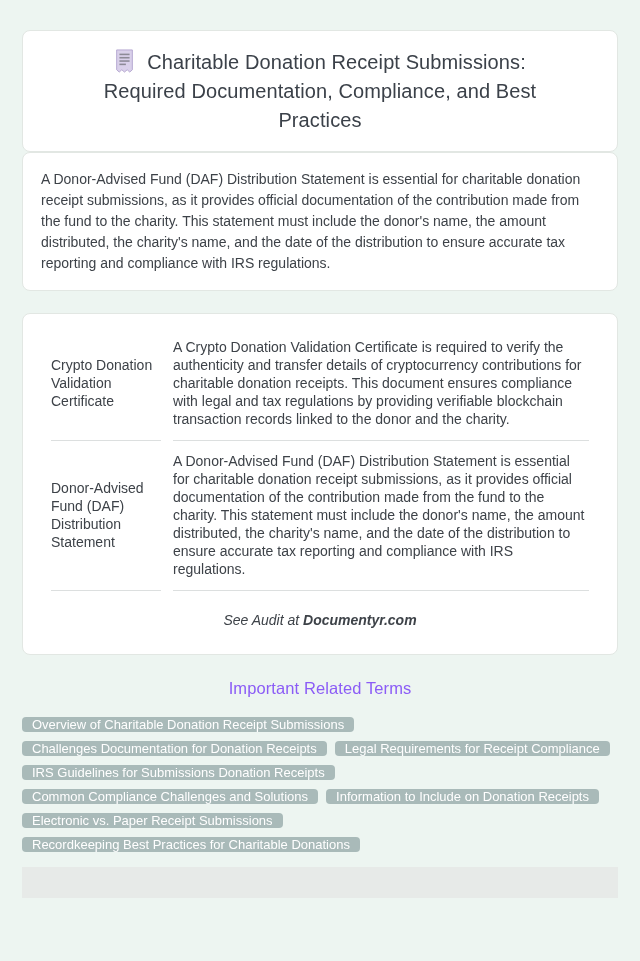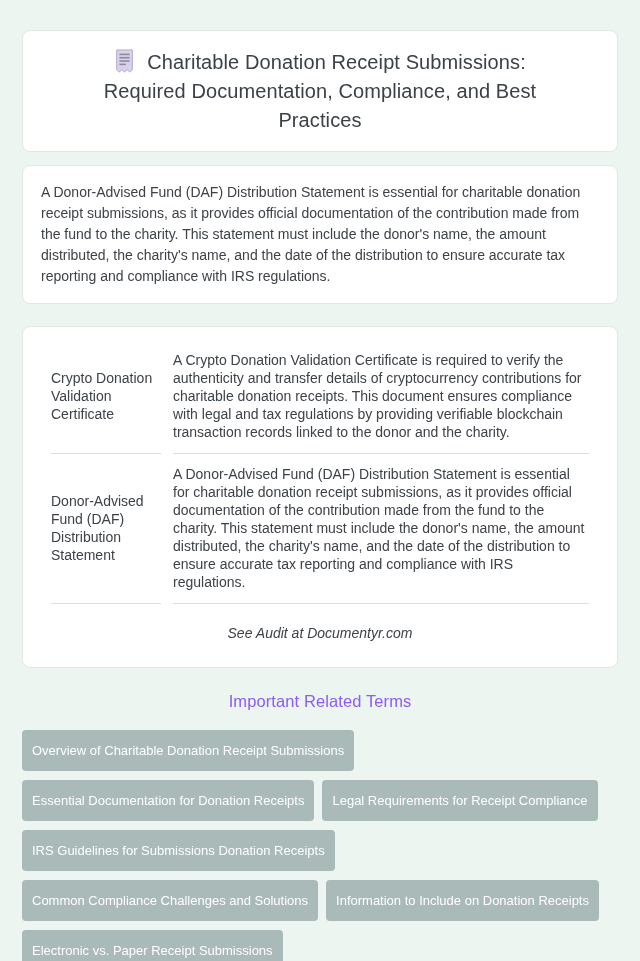--- a/index.html
+++ b/index.html
@@ -12,21 +12,21 @@
   }
   .page { padding: 30px 22px 30px; }
 
   .card {
     background: #ffffff;
     border: 1px solid #e2e7e3;
     border-radius: 8px;
   }
 
   
-  .title-card { padding: 17px 50px 16px; margin-bottom: 13px; }
+  .title-card { padding: 17px 50px 16px; }
   h1 {
     font-size: 20px;
     line-height: 29px;
     font-weight: 500;
     text-align: center;
     color: #3b4149;
     letter-spacing: 0.1px;
   }
   .receipt-icon {
     display: inline-block;
@@ -55,39 +55,39 @@
     line-height: 18px;
   }
   td.term-cell { width: 110px; }
   .see-more {
     text-align: center;
     font-style: italic;
     font-size: 14px;
     color: #3d4248;
     margin-top: 21px;
   }
-  .see-more b { font-weight: normal; }
+  .see-more b { font-weight: bold; }
 
   
   h2 {
     text-align: center;
     font-size: 16.5px;
     font-weight: 500;
     color: #8b5cf6;
     margin: 24px 0 19px;
     letter-spacing: 0.1px;
   }
   .tags { display: flex; flex-wrap: wrap; gap: 9px 8px; }
   .tag {
     display: inline-block;
     background: #a9bab9;
     color: #ffffff;
     font-size: 13px;
     line-height: 13px;
-    padding: 14px 10px;
+    padding: 1px 10px;
     border-radius: 4px;
     cursor: pointer;
     white-space: nowrap;
   }
 
   
   .site-footer {
     background: #e7eae8;
     margin-top: 15px;
     height: 31px;
@@ -134,21 +134,21 @@
           <td class="desc-cell">A Donor-Advised Fund (DAF) Distribution Statement is essential for charitable donation receipt submissions, as it provides official documentation of the contribution made from the fund to the charity. This statement must include the donor's name, the amount distributed, the charity's name, and the date of the distribution to ensure accurate tax reporting and compliance with IRS regulations.</td>
         </tr>
       </tbody>
     </table>
     <p class="see-more"><span>See Audit at </span><b>Documentyr.com</b></p>
   </section>
 
   <h2>Important Related Terms</h2>
   <div class="tags">
     <span class="tag">Overview of Charitable Donation Receipt Submissions</span>
-    <span class="tag">Essential Documentation for Donation Receipts</span>
+    <span class="tag">Challenges Documentation for Donation Receipts</span>
     <span class="tag">Legal Requirements for Receipt Compliance</span>
     <span class="tag">IRS Guidelines for Submissions Donation Receipts</span>
     <span class="tag">Common Compliance Challenges and Solutions</span>
     <span class="tag">Information to Include on Donation Receipts</span>
     <span class="tag">Electronic vs. Paper Receipt Submissions</span>
     <span class="tag">Recordkeeping Best Practices for Charitable Donations</span>
   </div>
 
   <footer class="site-footer">
     

